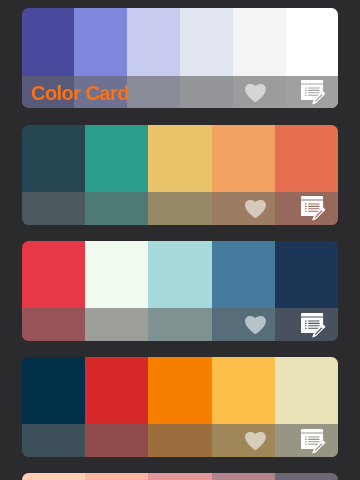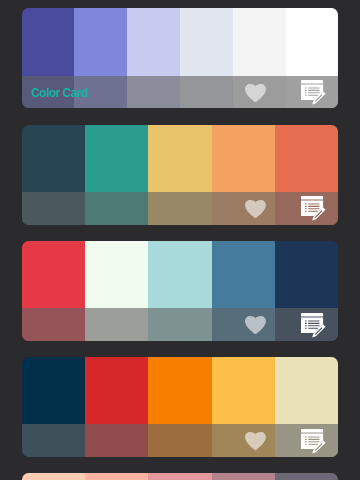--- a/index.html
+++ b/index.html
@@ -16,21 +16,21 @@
     border-radius:6.5px;overflow:hidden;
   }
   .swatches{position:absolute;left:0;top:0;right:0;bottom:0;display:flex;}
   .swatches>i{flex:1 1 0;display:block;height:100%;}
   .footer{
     position:absolute;left:0;right:0;bottom:0;height:32.6px;
     background:rgba(100,100,100,0.613);
   }
   .title{
     position:absolute;left:9.3px;top:1.2px;height:32px;line-height:32px;
-    color:#14b8a6;font-size:12px;font-weight:700;letter-spacing:-0.55px;
+    color:#f97316;font-size:20px;font-weight:700;letter-spacing:-0.55px;
     white-space:nowrap;
   }
   .fav{position:absolute;left:222.95px;top:7.9px;width:20.9px;height:18.4px;display:block;}
   .note{position:absolute;left:279.6px;top:4.3px;width:26px;height:26px;display:block;overflow:visible;}
 </style>
 </head>
 <body>
 
 <div id="list">
   <div class="card" style="top: 8.4px;">

